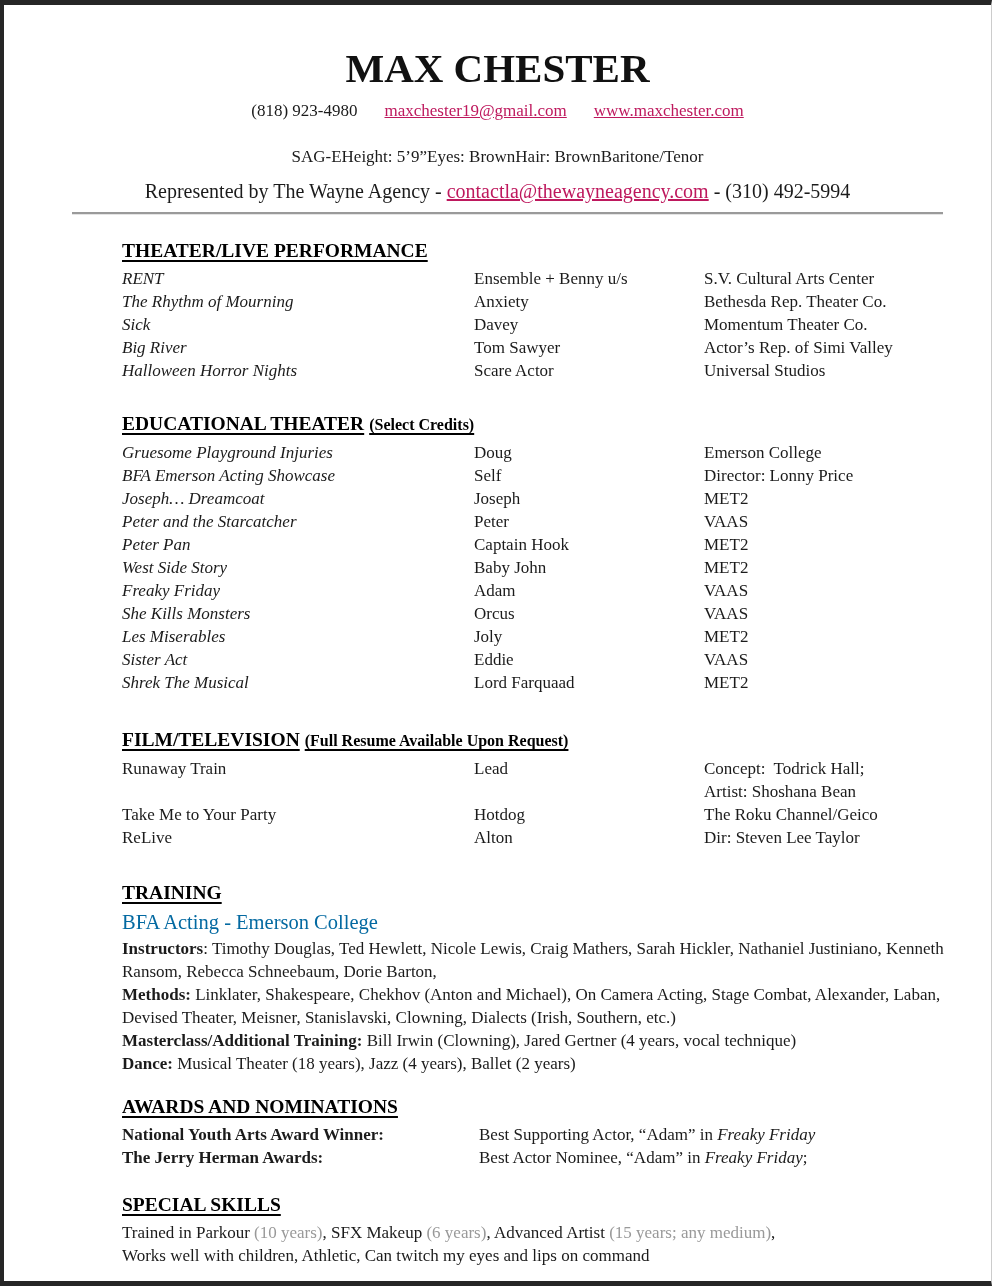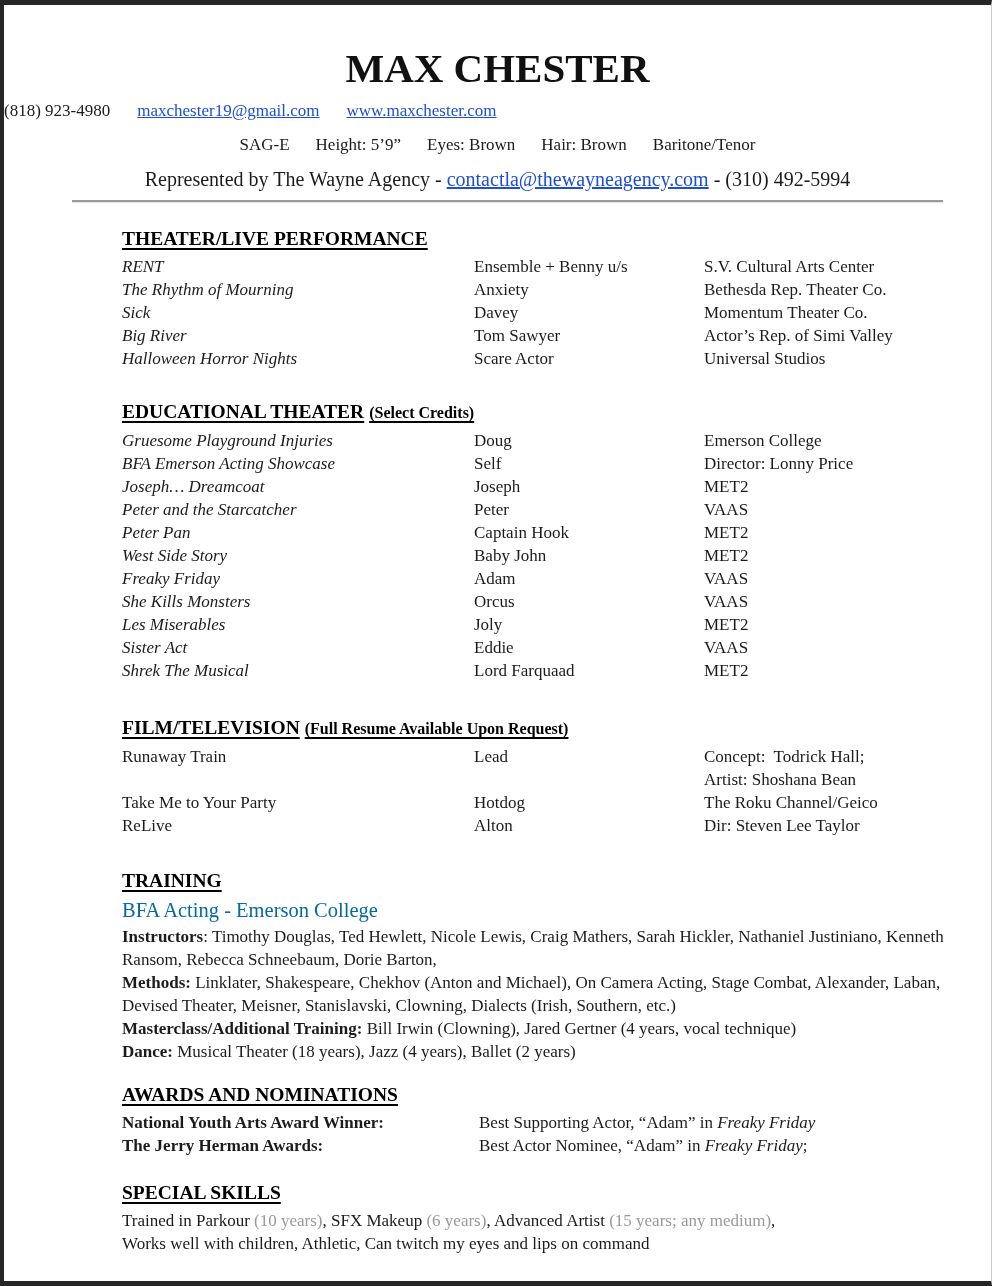--- a/index.html
+++ b/index.html
@@ -26,37 +26,37 @@
     line-height: 46px;
     font-weight: 700;
     margin: 0;
     color: #111111;
   }
   .contact-line {
     margin-top: 9px;
     font-size: 17px;
     line-height: 22px;
     display: flex;
+    justify-content: center;
     gap: 27px;
     align-items: baseline;
   }
   .meta-line {
-    margin-top: 12px;
+    margin-top: 24px;
     font-size: 17px;
     line-height: 22px;
     display: flex;
     justify-content: center;
-    gap: 26px;
   }
   .rep-line {
     margin-top: 12px;
     font-size: 20px;
     line-height: 22px;
   }
-  a.doc-link { color: #1d4ed8; text-decoration: underline; cursor: pointer; }
+  a.doc-link { color: #be185d; text-decoration: underline; cursor: pointer; }
   .rule {
     margin: 10px 0 0 68px;
     width: 871px;
     height: 2px;
     background: #9a9a9a;
     border-bottom: 1px solid #e4e4e4;
   }
   
   .content { padding-left: 118px; padding-right: 26px; }
   .section-heading {

